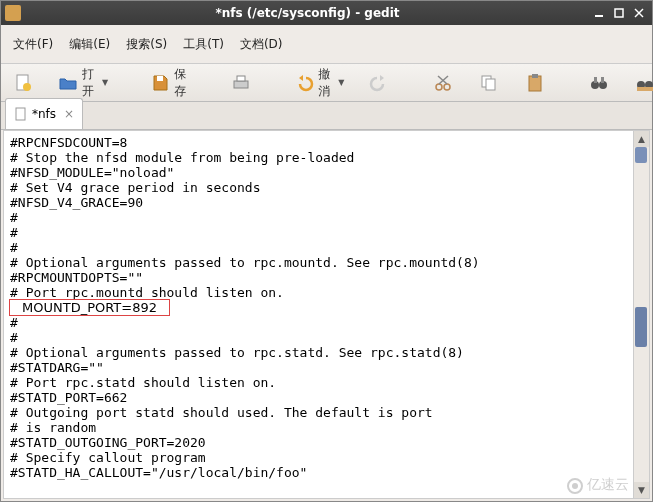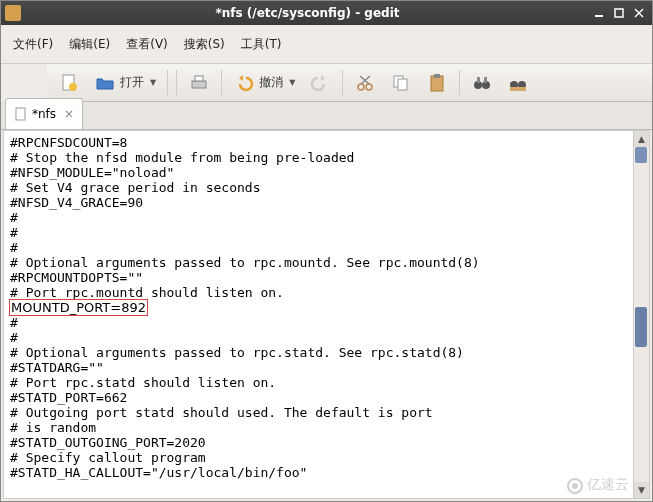--- a/index.html
+++ b/index.html
@@ -5,32 +5,32 @@
 * { margin:0; padding:0; box-sizing:border-box; font-family:"DejaVu Sans",sans-serif; }
 body { background:#fff; width:653px; height:502px; overflow:hidden; position:relative; }
 .window { width:653px; height:502px; display:flex; flex-direction:column; border:1px solid #888; background:#efebe7;justify-content:space-between; }
 .titlebar { background:linear-gradient(#4a4a4a,#3a3a3a); color:#fff; height:24px; display:flex; align-items:center; padding:0 4px; font-size:12px; }
 .titlebar-icon { width:16px; height:16px; background:#d4a050; border-radius:2px; margin-right:6px; }
 .titlebar-text { flex:1; text-align:center; font-weight:bold; }
 .win-btn { width:18px; height:16px; margin-left:2px; display:flex; align-items:center; justify-content:center; cursor:pointer; }
 .win-btn svg { width:10px; height:10px; }
 .menubar { height:39px; display:flex; align-items:center; padding:0 4px; border-bottom:1px solid #ccc; background:#efebe7; }
 .menu-item { font-size:12px; padding:3px 8px; cursor:pointer; color:#222; }
-.toolbar { height:38px; display:flex; align-items:center; padding:2px 4px; gap:0; background:linear-gradient(#f5f3f0,#e8e4df); border-bottom:1px solid #bbb;margin-left:46px; }
+.toolbar { height:38px; display:flex; align-items:center; padding:2px 4px; gap:10px; background:linear-gradient(#f5f3f0,#e8e4df); border-bottom:1px solid #bbb; }
 .tb-btn { display:flex; align-items:center; gap:4px; padding:3px 6px; margin:0 1px; cursor:pointer; border-radius:3px; font-size:12px; color:#333; }
 .tb-sep { width:1px; height:26px; background:#ccc; margin:0 4px; }
 .tb-icon { width:22px; height:22px; display:flex; align-items:center; justify-content:center; }
 .dd-arr { font-size:8px; color:#555; margin-left:2px; }
 .tabbar { height:28px; display:flex; align-items:flex-end; padding:0 4px; background:#e8e4df; border-bottom:1px solid #bbb; }
 .tab { display:flex; align-items:center; gap:4px; padding:8px 8px; background:#ffffff; border:1px solid #bbb; border-bottom:none; border-radius:3px 3px 0 0; font-size:12px; }
 .tab-icon { width:14px; height:14px; }
 .tab-close { font-size:12px; color:#888; cursor:pointer; margin-left:4px; }
 .editor-wrap { flex:1; display:flex; background:#fff; border:1px solid #ccc; margin:0 2px 2px 2px; position:relative; }
 .editor { flex:1; padding:4px 6px; font-family:"DejaVu Sans Mono",monospace; font-size:13px; line-height:15px; color:#000; white-space:pre; overflow:hidden; }
-.hl { border:1px solid #d44; display:inline-block; padding:0 1px; margin:-1px; }
+.hl { border:1px solid #d44; display:inline-block; padding:0 12px; margin:-1px; }
 .scrollbar-v { width:16px; background:#ede9e4; border-left:1px solid #ccc; display:flex; flex-direction:column; }
 .sb-btn { height:16px; display:flex; align-items:center; justify-content:center; background:#e0dcd6; cursor:pointer; font-size:9px; color:#555; }
 .sb-track { flex:1; position:relative; }
 .sb-thumb { position:absolute; right:2px; width:12px; background:#7a90b8; border-radius:2px; cursor:pointer; }
 .sb-thumb.t1 { top:0; height:16px; }
 .sb-thumb.t2 { top:160px; height:40px; background:#6a80a8; }
 .watermark { position:absolute; right:24px; bottom:8px; font-size:14px; color:#cfcfcf; display:flex; align-items:flex-end; gap:4px; pointer-events:none; }
 .watermark-ico { width:16px; height:16px; border:2px solid #cfcfcf; border-radius:50%; position:relative; }
 .watermark-ico::after { content:""; position:absolute; width:6px; height:6px; background:#cfcfcf; border-radius:50%; top:3px; left:3px; }
 </style>
@@ -56,23 +56,23 @@
         <svg viewBox="0 0 10 10">
           <line x1="1" y1="1" x2="9" y2="9" stroke="#fff" stroke-width="1.5"></line>
           <line x1="9" y1="1" x2="1" y2="9" stroke="#fff" stroke-width="1.5"></line>
         </svg>
       </div>
   </div>
 
   <div class="menubar">
     <div class="menu-item">文件(F)</div>
     <div class="menu-item">编辑(E)</div>
-    <div class="menu-item">查看(V)</div>
     <div class="menu-item">搜索(S)</div>
     <div class="menu-item">工具(T)</div>
+    <div class="menu-item">文档(D)</div>
   </div>
 
   <div class="toolbar">
     <div class="tb-btn">
         <span class="tb-icon">
           <svg width="20" height="20" viewBox="0 0 20 20">
             <rect x="4" y="2" width="11" height="15" fill="#fff" stroke="#999"></rect>
             <circle cx="14" cy="14" r="4" fill="#f0c040"></circle>
           </svg>
         </span>
@@ -80,20 +80,29 @@
     <div class="tb-btn">
         <span class="tb-icon">
           <svg width="20" height="20" viewBox="0 0 20 20">
             <path d="M2 6h5l2 2h9v8H2z" fill="#4a80c8" stroke="#2a60a8"></path>
           </svg>
         </span>
         <span>打开</span>
         <span class="dd-arr">▼</span>
       </div>
     <div class="tb-sep"></div>
+    <div class="tb-btn">
+        <span class="tb-icon">
+          <svg width="20" height="20" viewBox="0 0 20 20">
+            <path d="M4 3h10l3 3v11H4z" fill="#d89038" stroke="#a87018"></path>
+            <rect x="7" y="3" width="6" height="5" fill="#fff"></rect>
+          </svg>
+        </span>
+        <span>保存</span>
+      </div>
     <div class="tb-sep"></div>
     <div class="tb-btn">
         <span class="tb-icon">
           <svg width="20" height="20" viewBox="0 0 20 20">
             <rect x="3" y="8" width="14" height="7" fill="#ccc" stroke="#888"></rect>
             <rect x="6" y="3" width="8" height="5" fill="#fff" stroke="#888"></rect>
           </svg>
         </span>
       </div>
     <div class="tb-sep"></div>

